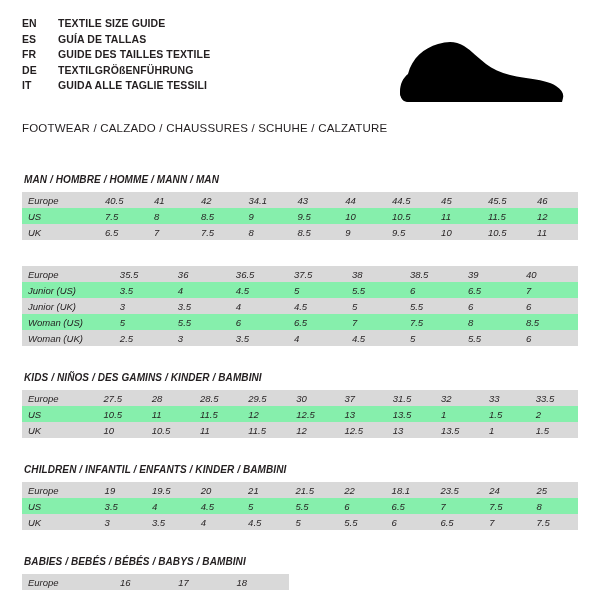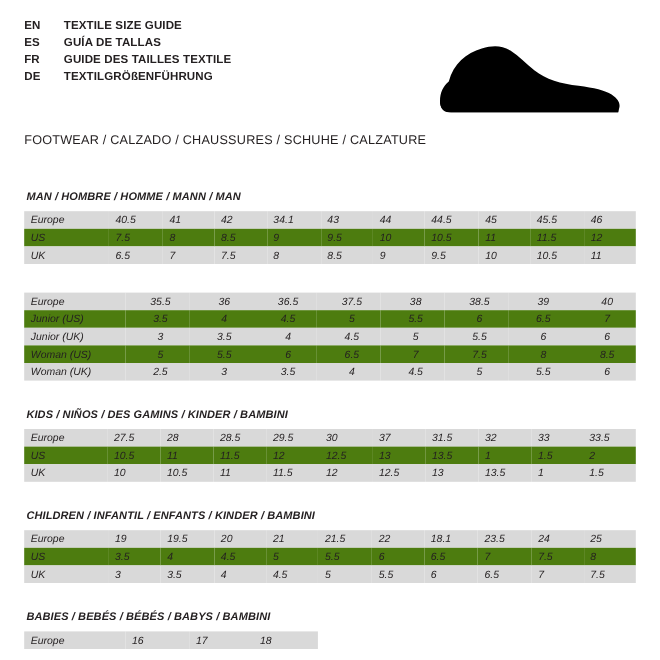--- a/index.html
+++ b/index.html
@@ -86,30 +86,30 @@
   table.size-table td {
     height: 16px;
     padding: 0 0 0 6px;
     vertical-align: middle;
     white-space: nowrap;
   }
   tr.shaded td {
     background: #d9d9d9;
   }
   tr.plain td {
-    background: #4d7c0f;
+    background: #86efac;
   }
   td.rowlabel {
     width: 86px;
   }
   td.cell {
     width: 52px;
   }
   .w-man td.cell { width: 52.2px; }
-  .w-junior td.cell { width: 52.2px; text-align: center; }
+  .w-junior td.cell { width: 52.2px; }
   .w-kids td.cell { width: 52.2px; }
   .w-children td.cell { width: 52.2px; }
   .w-babies td.cell { width: 52.2px; }
 </style>
 </head>
 <body>
 
 <div class="page">
 
   <div class="header">
@@ -122,20 +122,24 @@
         <span class="lang-code">ES</span>
         <span class="lang-text">GUÍA DE TALLAS</span>
       </div>
       <div class="lang-row">
         <span class="lang-code">FR</span>
         <span class="lang-text">GUIDE DES TAILLES TEXTILE</span>
       </div>
       <div class="lang-row">
         <span class="lang-code">DE</span>
         <span class="lang-text">TEXTILGRÖßENFÜHRUNG</span>
+      </div>
+      <div class="lang-row">
+        <span class="lang-code">IT</span>
+        <span class="lang-text">GUIDA ALLE TAGLIE TESSILI</span>
       </div>
     </div>
 
     <svg class="shoe-art" viewBox="0 0 180 86">
       <path fill="#000000" d="M18 52 C22 36 34 26 48 22 C58 19 66 19 74 24 C82 29 88 36 96 42 C106 50 120 54 136 56 C150 58 160 60 166 64 C172 68 174 72 173 76 L172 80 L20 80 C14 80 10 76 10 70 C10 62 13 56 18 52 Z"></path>
       <path fill="#000000" d="M10 70 L172 72 L172 80 L18 80 C13 80 10 76 10 70 Z"></path>
     </svg>
   </div>
 
   <div class="footwear-title">FOOTWEAR / CALZADO / CHAUSSURES / SCHUHE / CALZATURE</div>

